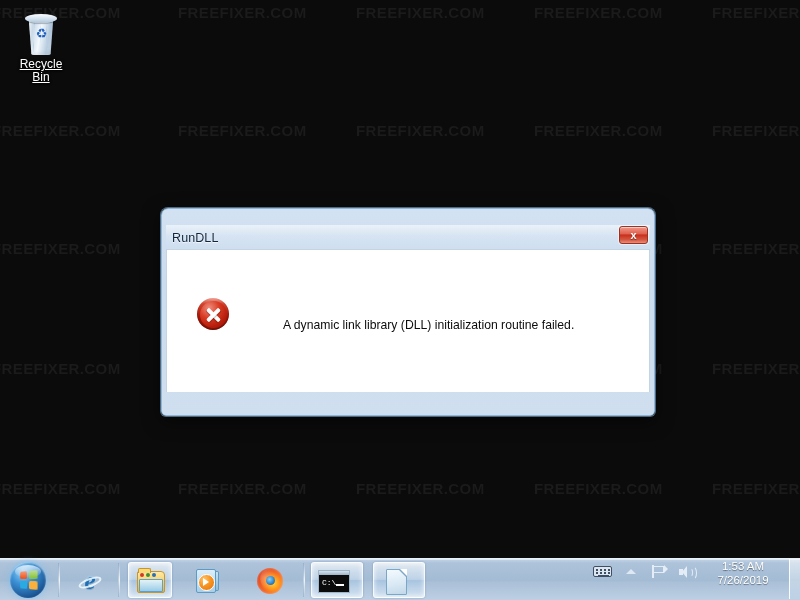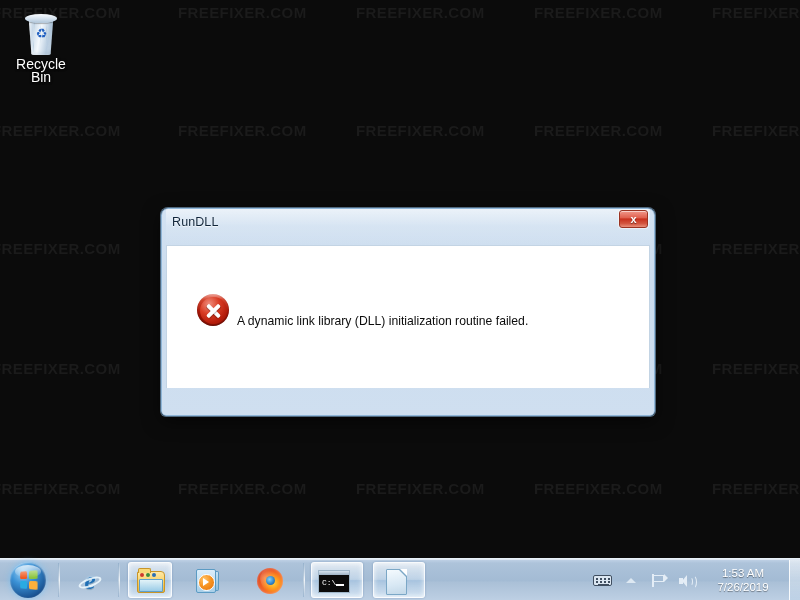--- a/index.html
+++ b/index.html
@@ -92,45 +92,47 @@
     position: absolute;
     left: 11px; top: 15px;
     width: 13px; height: 14px;
     color: #1f5fc0;
     font-size: 13px;
     line-height: 14px;
     text-align: center;
     text-shadow: 0 0 1px rgba(255,255,255,.6);
   }
   #recycle-bin-label {
-    font-size: 14px;
+    font-size: 12px;
     color: #ffffff;
     line-height: 13px;
     text-shadow: 0 1px 2px rgba(0,0,0,.9), 0 0 3px rgba(0,0,0,.8);
+    text-decoration: underline;
   }
 
   
   #rundll-dialog {
     position: absolute;
     left: 161px;
     top: 208px;
     width: 494px;
     height: 208px;
     background: linear-gradient(180deg, #d3e2f2 0%, #cbdcee 35%, #cfdff0 100%);
     border: 1px solid #8fb6d8;
     border-radius: 7px 7px 5px 5px;
     box-shadow: 0 0 0 1px rgba(140,185,225,.55), 0 5px 18px rgba(0,0,0,.55);
     box-sizing: border-box;
     padding: 0 4px 4px 4px;
     overflow: hidden;
   }
   #dialog-titlebar {
-    height: 36px;
+    height: 24px;
     position: relative;
     background: linear-gradient(180deg, rgba(255,255,255,.55) 0%, rgba(255,255,255,.12) 48%, rgba(255,255,255,0) 100%);
+    margin-top: 16px;
   }
   #dialog-title {
     position: absolute;
     left: 6px;
     top: 6px;
     font-size: 12.5px;
     color: #12263b;
     text-shadow: 0 1px 1px rgba(255,255,255,.85);
     letter-spacing: .1px;
   }
@@ -214,21 +216,21 @@
     left: 70px;
     top: 53px;
     width: 400px;
     font-size: 12.2px;
     color: #0c0c0c;
     line-height: 15.5px;
   }
   #message-line-1, #message-line-2, #message-line-3 { white-space: pre; }
   #message-line-2, #message-line-3 { word-break: break-all; white-space: normal; }
   #message-block .gap { height: 15px; }
-  #message-line-4 { margin-top: 0; }
+  #message-line-4 { margin-top: 0; margin-left: 46px; }
 
   #dialog-footer {
     position: relative;
     height: 51px;
     background: #f0f0f0;
     border: 1px solid #c3d4e4;
     border-top: 1px solid #dfdfdf;
     box-sizing: border-box;
   }
   #ok-button {
@@ -514,21 +516,20 @@
     border-left: 1px solid rgba(110,145,180,.35);
   }
 
   
   #system-tray {
     position: absolute;
     right: 0;
     top: 0;
     height: 42px;
     display: flex;
-    align-items: center;
   }
   .tray-icon {
     width: 24px;
     height: 24px;
     margin: 0 2px;
     position: relative;
     cursor: default;
   }
   .kbd-icon {
     position: absolute;

